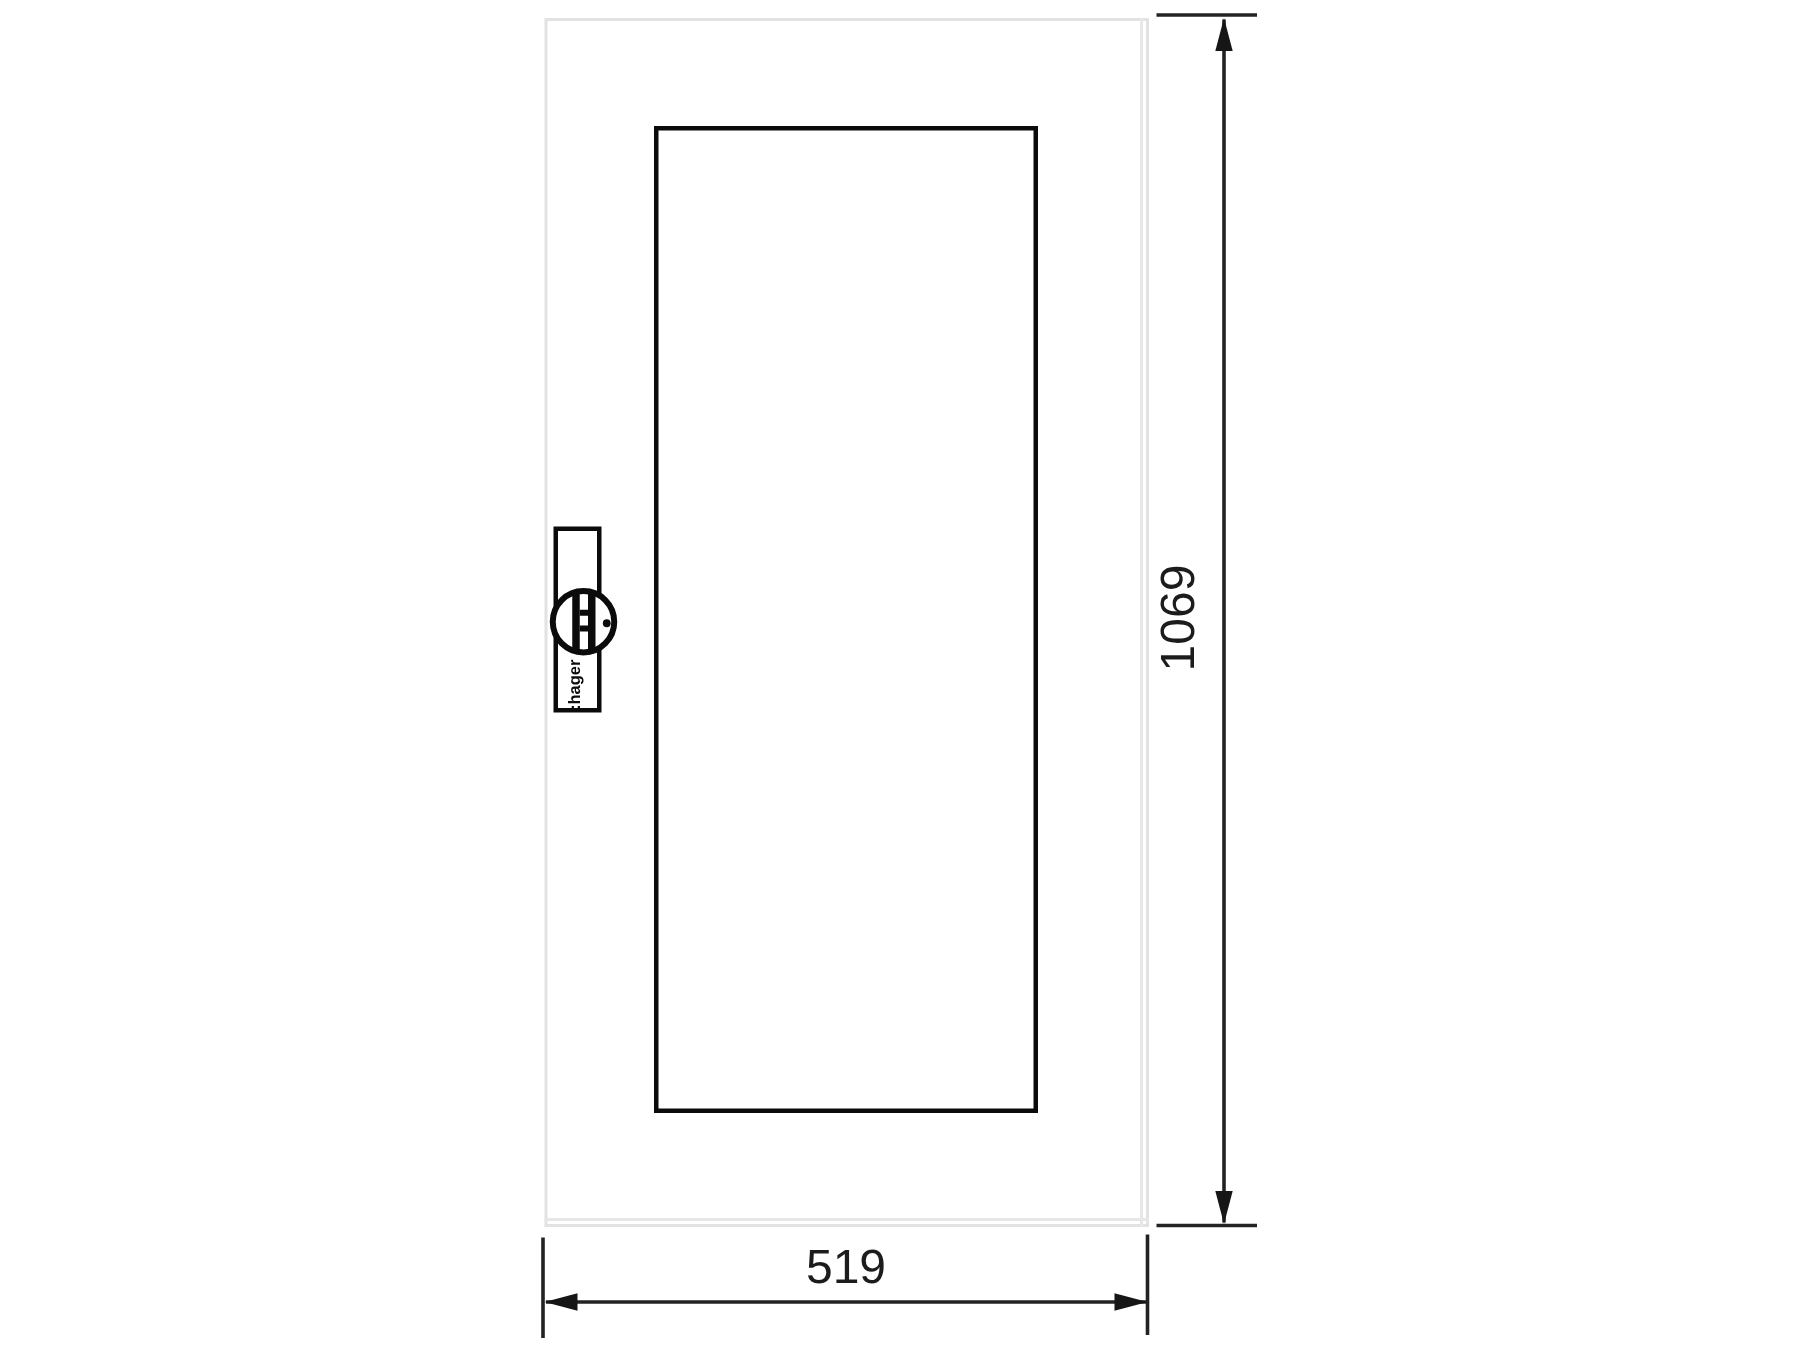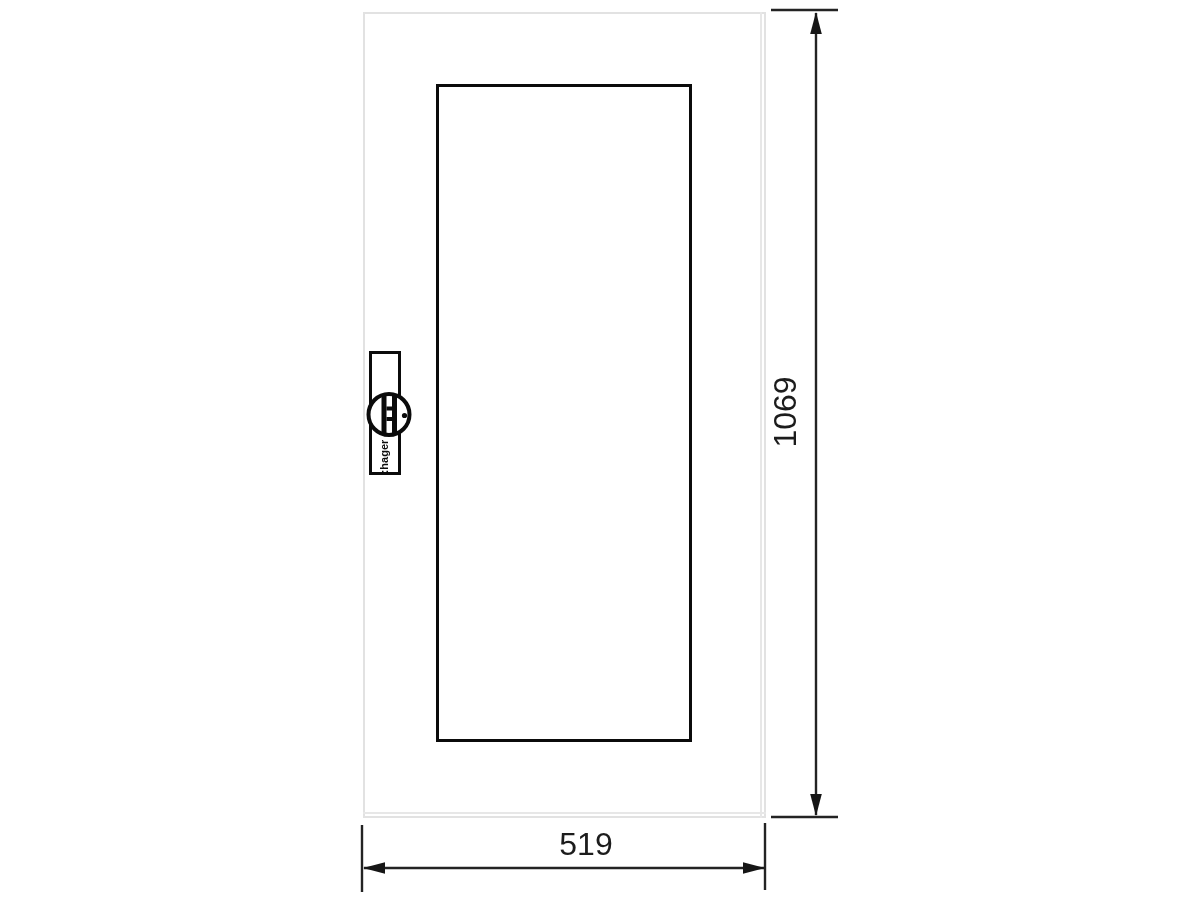--- a/index.html
+++ b/index.html
@@ -85,21 +85,21 @@
     text-align: center;
     line-height: 36px;
     white-space: nowrap;
   }
   .height-dimension-label {
     left: 740px; top: 394px;            
     transform: rotate(-90deg);
     transform-origin: center center;
   }
   .width-dimension-label {
-    left: 541px; top: 826px;            
+    left: 519px; top: 826px;            
   }
 </style>
 </head>
 <body>
 
 <div class="stage">
 
   <div class="door-outline"></div>
   <div class="door-edge-line-right"></div>
   <div class="door-edge-line-bottom"></div>

